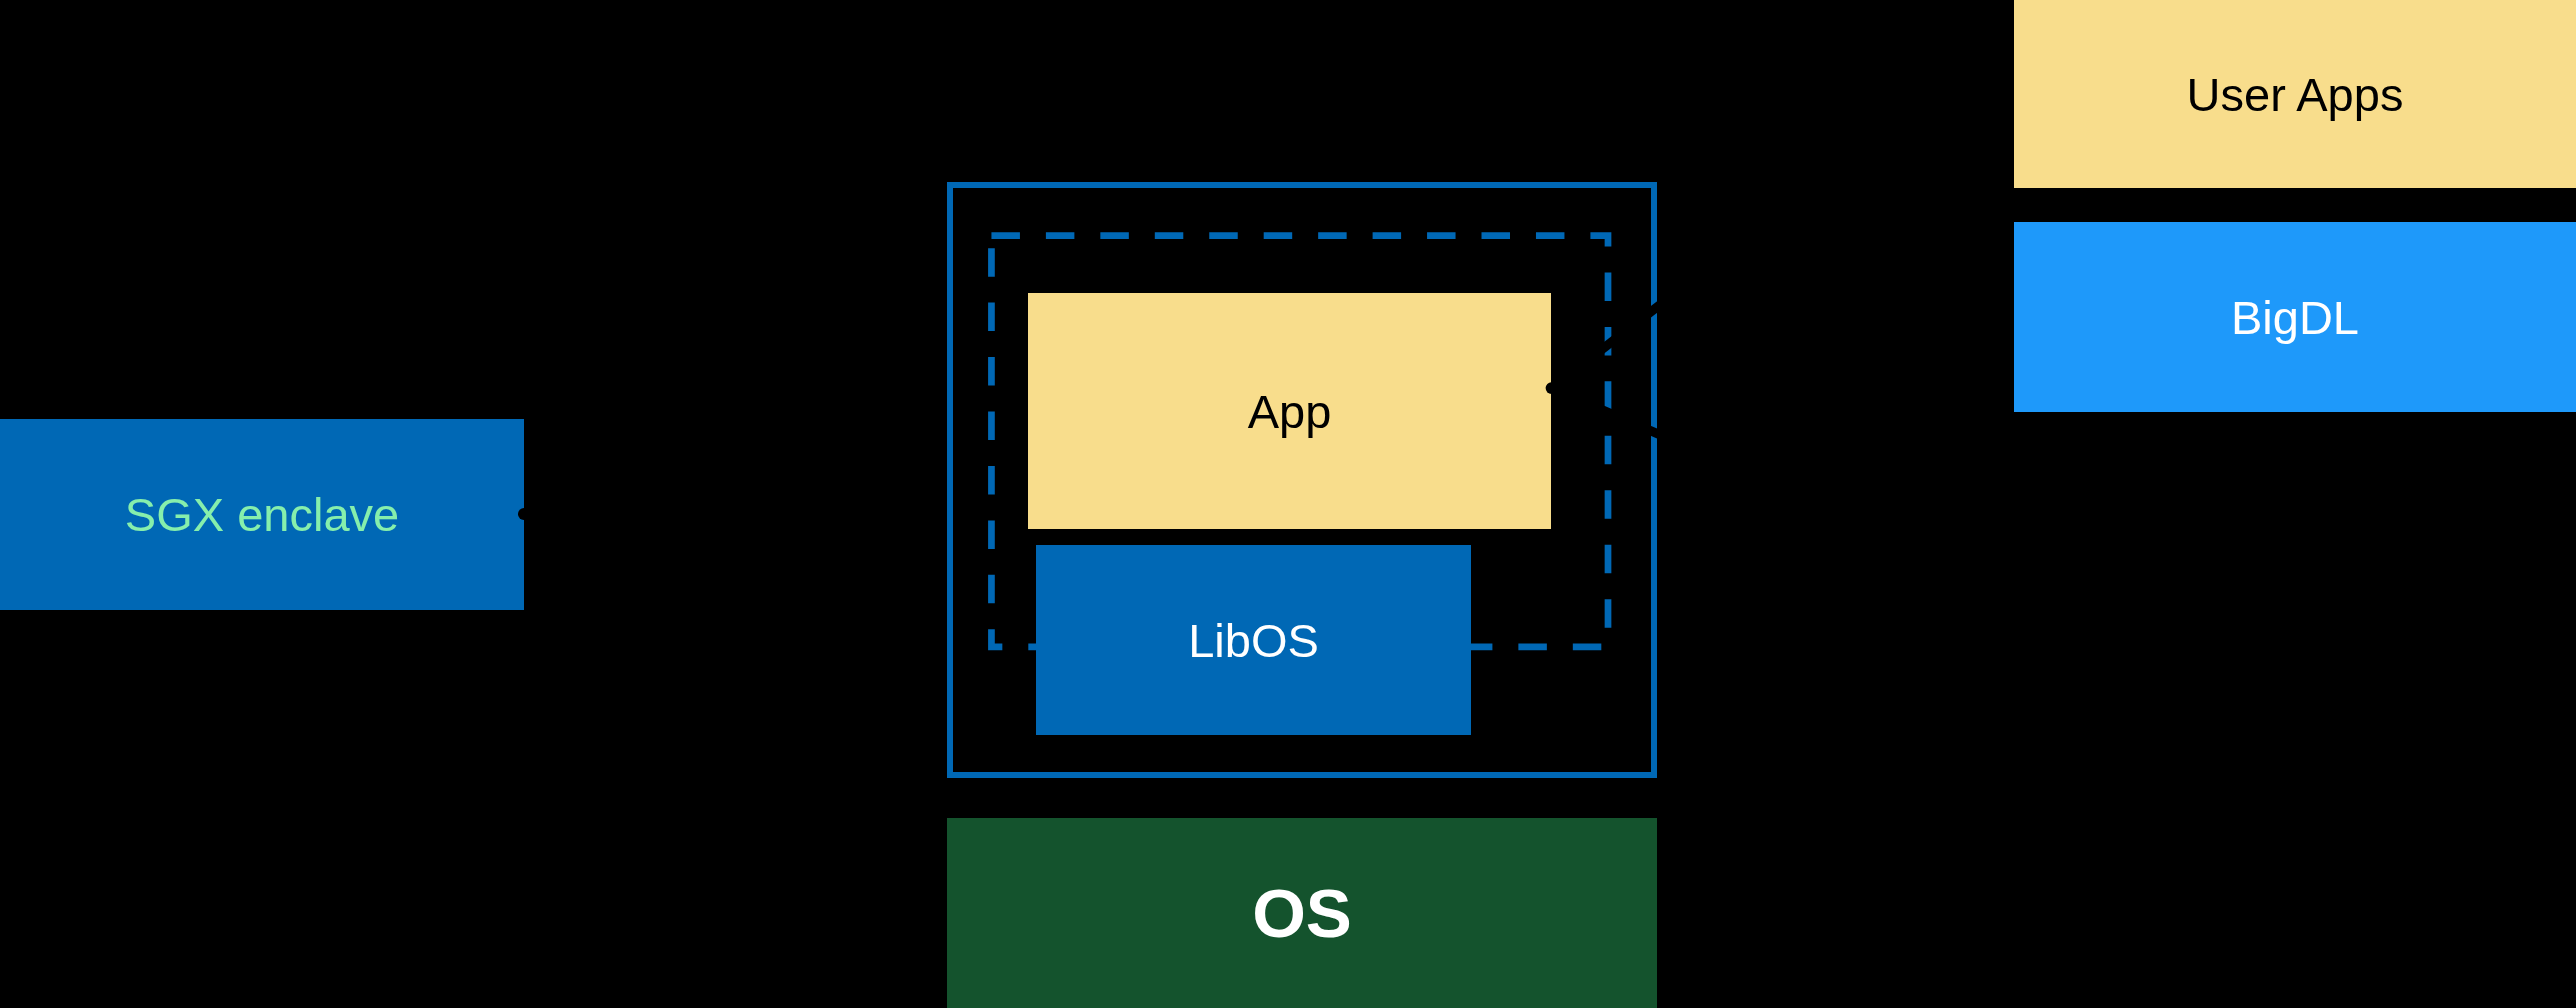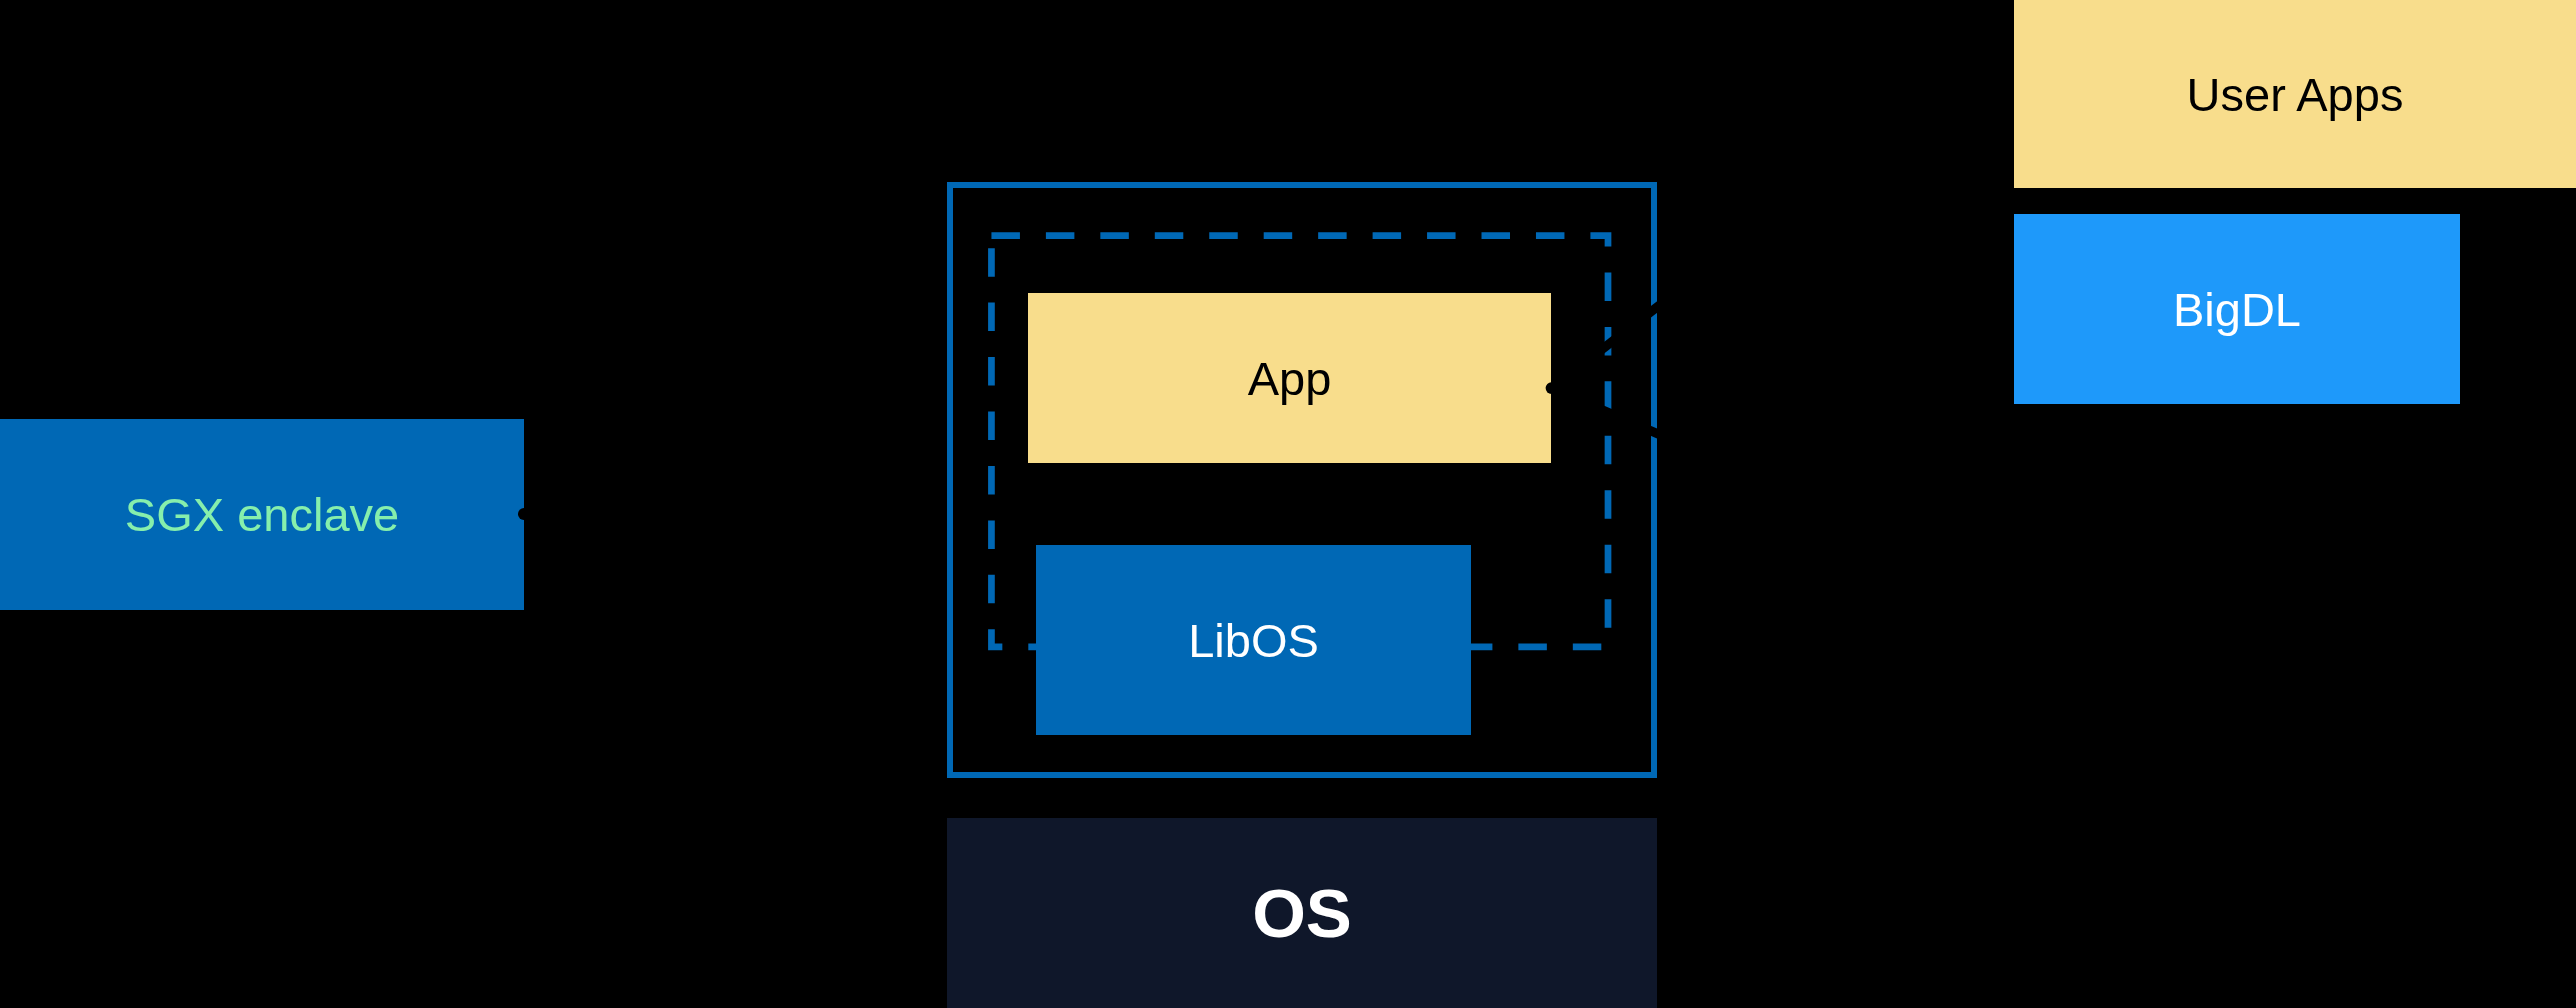--- a/index.html
+++ b/index.html
@@ -31,33 +31,33 @@
   #sgx-box .label { color: #86efac; }
 
   
   #enclave-outer  { position: absolute; left: 947px; top: 182px; width: 710px; height: 596px;
                     border: 6.7px solid #0068B5; box-sizing: border-box; background: transparent; }
 
   
   .overlay { position: absolute; left: 0; top: 0; pointer-events: none; }
 
   
-  #app-box          { left: 1028px; top: 293px; width: 523px; height: 170px; background: #F8DD8C; }
+  #app-box          { left: 1028px; top: 293px; width: 523px; height: 236px; background: #F8DD8C; }
   #app-box .label   { color: #000000; }
   #libos-box        { left: 1036px; top: 545px; width: 435px; height: 190px; background: #0068B5; }
   #libos-box .label { color: #FFFFFF; }
 
   
-  #os-box         { left: 947px; top: 818px; width: 710px; height: 190px; background: #0f172a; }
+  #os-box         { left: 947px; top: 818px; width: 710px; height: 190px; background: #14532d; }
   #os-box .label  { color: #FFFFFF; font-weight: bold; font-size: 69px; }
 
   
   #user-apps-box        { left: 2014px; top: 0px;   width: 562px; height: 188px; background: #F8DD8C; }
   #user-apps-box .label { color: #000000; }
-  #bigdl-box            { left: 2014px; top: 214px; width: 446px; height: 190px; background: #1E99FA; }
+  #bigdl-box            { left: 2014px; top: 222px; width: 562px; height: 190px; background: #1E99FA; }
   #bigdl-box .label     { color: #FFFFFF; }
   #spark-box            { left: 2014px; top: 478px; width: 562px; height: 191px; background: #BFBFBF; }
   #spark-box .label     { color: #FFFFFF; }
 
   
   #sgx-dot {
     position: absolute; left: 518px; top: 508px; width: 11.7px; height: 11.7px;
     border-radius: 50%; background: #000000;
   }
 </style>

